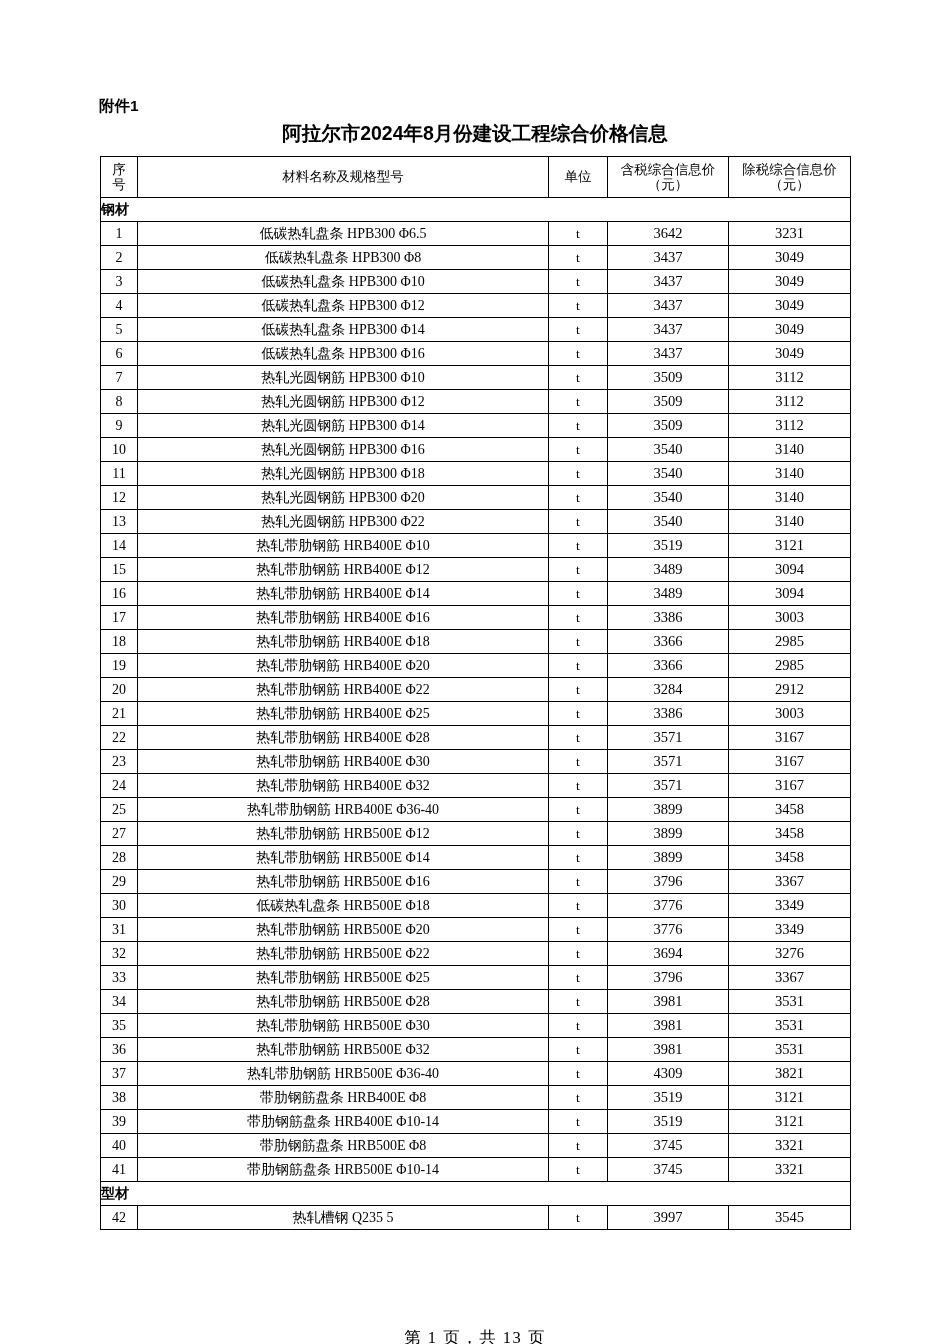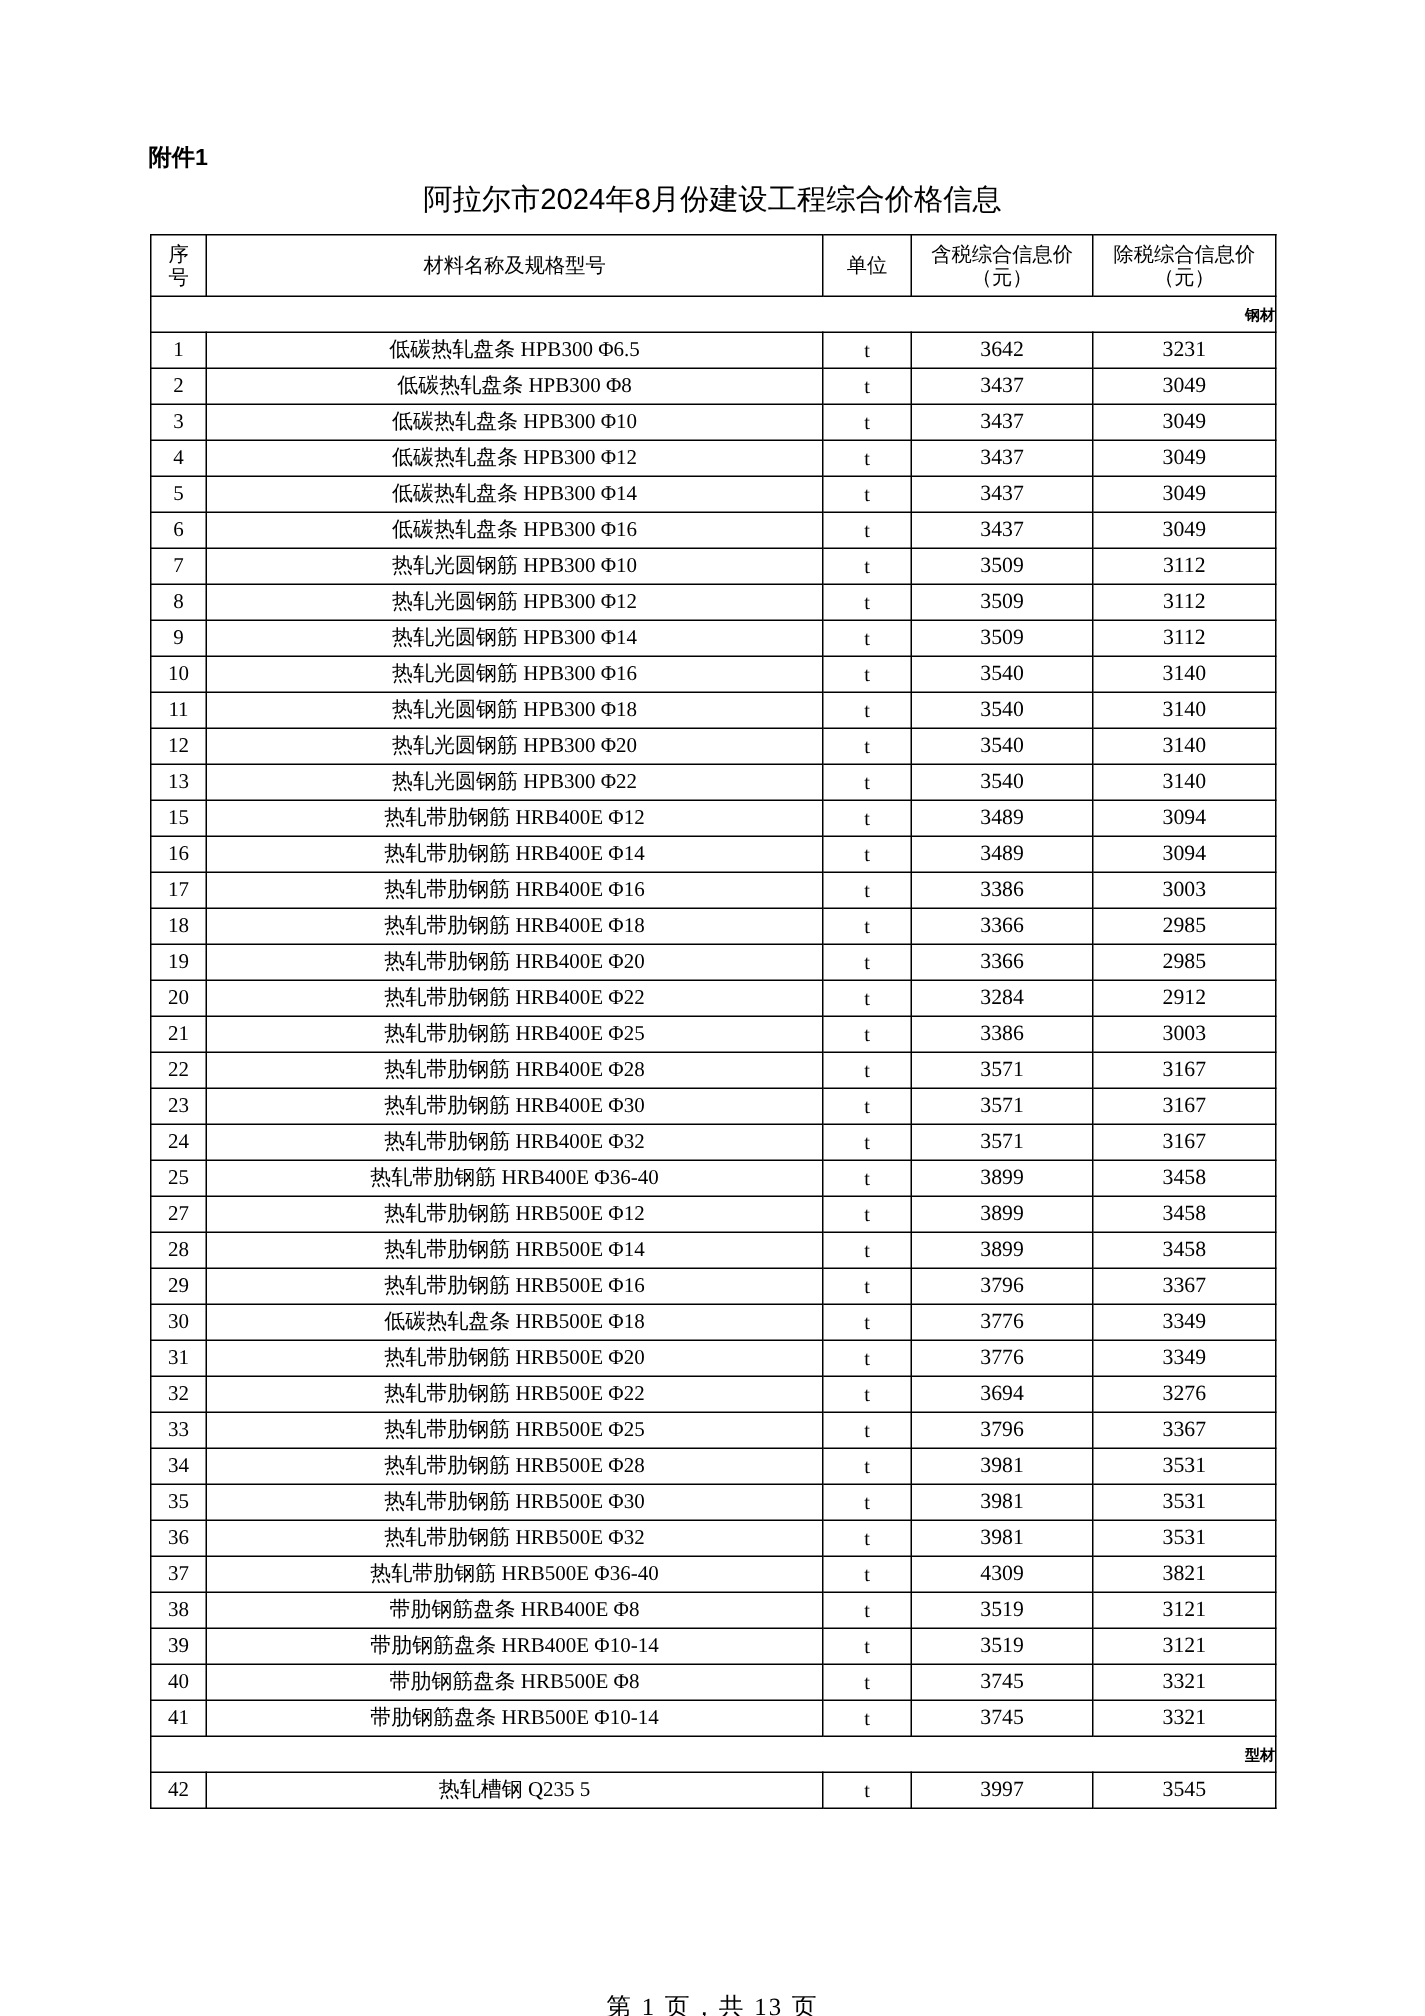--- a/index.html
+++ b/index.html
@@ -40,21 +40,21 @@
 
   
   .doc-title {
     position: absolute;
     left: 100px;
     top: 118px;
     width: 750px;
     text-align: center;
     font-family: "Liberation Sans", "DejaVu Sans", sans-serif;
     font-size: 19.5px;
-    font-weight: 400;
+    font-weight: 700;
     line-height: 30px;
     white-space: nowrap;
   }
 
   
   .price-table {
     position: absolute;
     left: 100px;
     top: 156px;
     width: 750px;
@@ -89,23 +89,23 @@
   .hdr-cell.idx {
     font-size: 13.5px;
     line-height: 15px;
     padding: 0;
   }
   .hdr-cell .l2 { display: block; }
 
   
   .section-row td {
     height: 23px;
-    text-align: right;
+    text-align: left;
     font-family: "Liberation Sans", "DejaVu Sans", sans-serif;
-    font-size: 10px;
+    font-size: 14px;
     font-weight: 700;
   }
 
   
   .data-row td {
     height: 23px;
     font-family: "Liberation Serif", "DejaVu Serif", serif;
     font-size: 14.5px;
     text-align: center;
     line-height: 23px;
@@ -259,20 +259,27 @@
           <td class="cell-excl">3140</td>
         </tr>
         <tr class="data-row">
           <td class="cell-idx">13</td>
           <td class="cell-name">热轧光圆钢筋  HPB300 Φ22</td>
           <td class="cell-unit">t</td>
           <td class="cell-incl">3540</td>
           <td class="cell-excl">3140</td>
         </tr>
         <tr class="data-row">
+          <td class="cell-idx">14</td>
+          <td class="cell-name">热轧带肋钢筋  HRB400E Φ10</td>
+          <td class="cell-unit">t</td>
+          <td class="cell-incl">3519</td>
+          <td class="cell-excl">3121</td>
+        </tr>
+        <tr class="data-row">
           <td class="cell-idx">15</td>
           <td class="cell-name">热轧带肋钢筋  HRB400E Φ12</td>
           <td class="cell-unit">t</td>
           <td class="cell-incl">3489</td>
           <td class="cell-excl">3094</td>
         </tr>
         <tr class="data-row">
           <td class="cell-idx">16</td>
           <td class="cell-name">热轧带肋钢筋  HRB400E Φ14</td>
           <td class="cell-unit">t</td>

